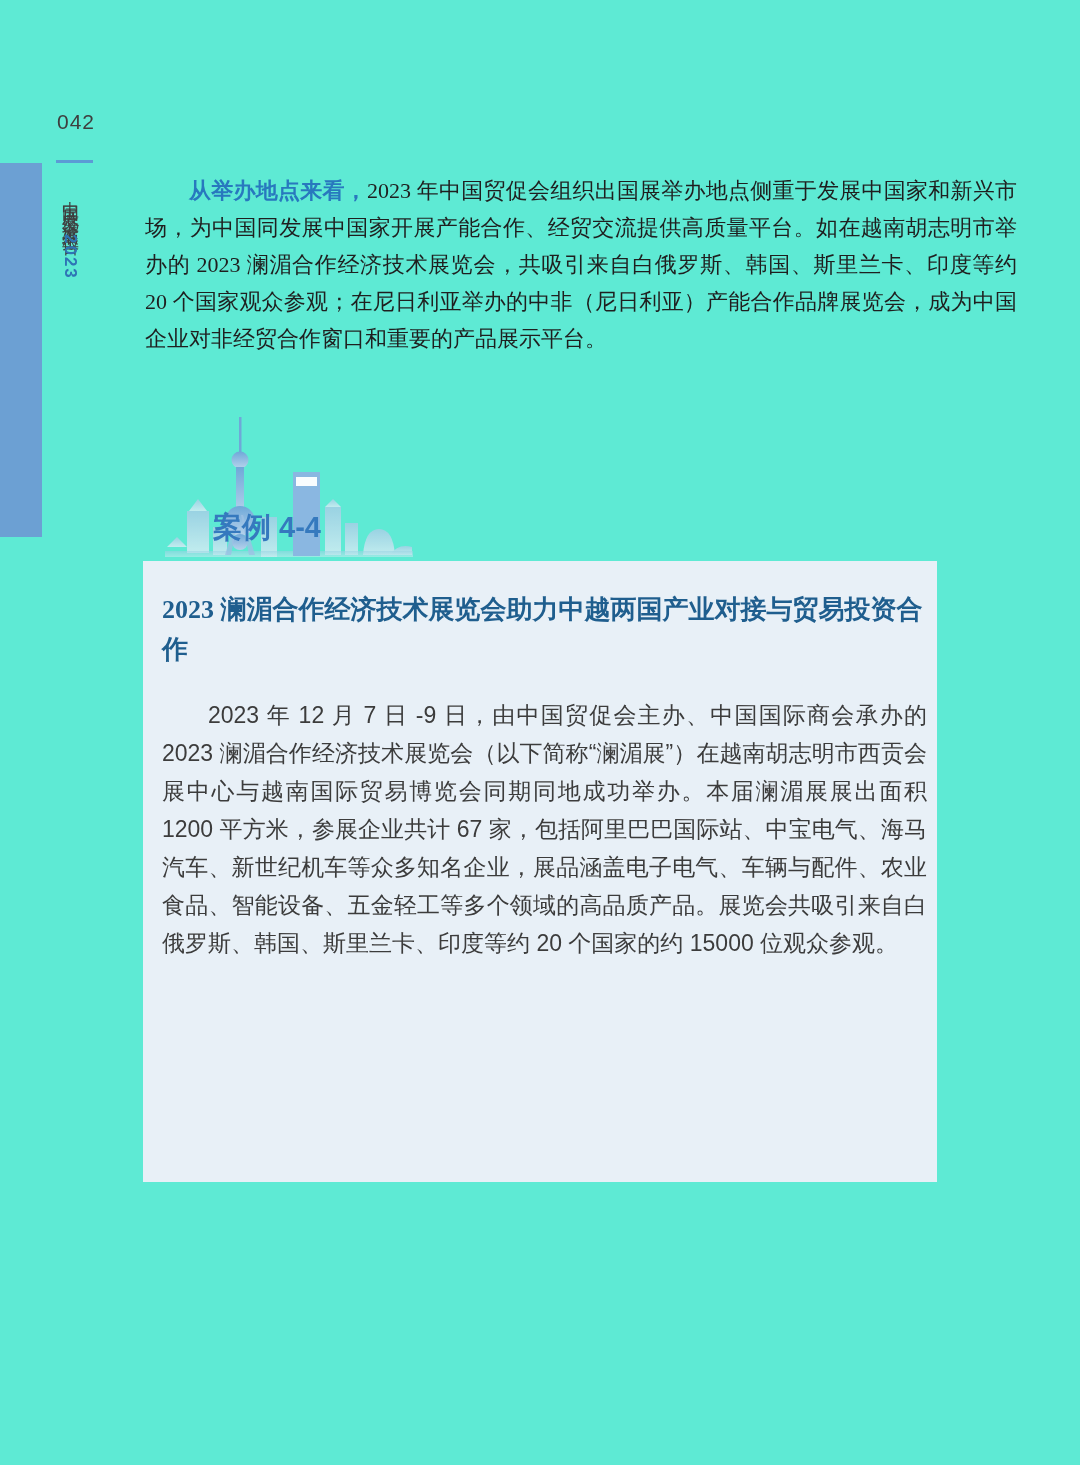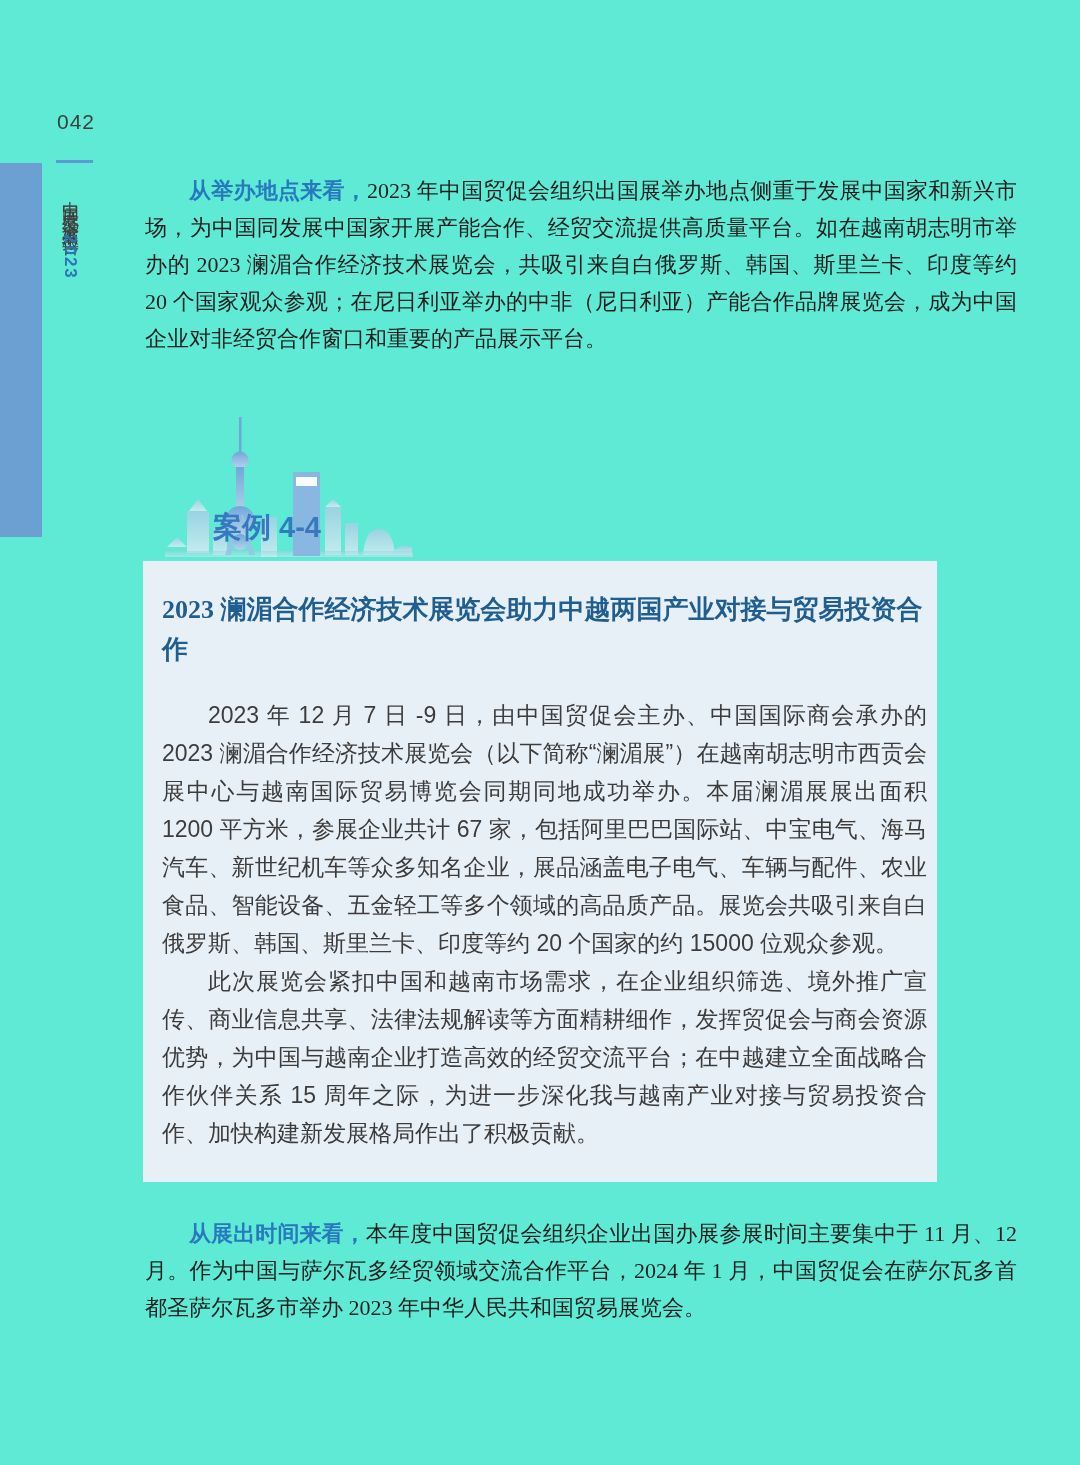--- a/index.html
+++ b/index.html
@@ -132,20 +132,16 @@
         <rect x="128" y="57" width="27" height="84" fill="#8ab7e1"></rect>
         <rect x="131" y="62" width="21" height="9" fill="#ffffff" opacity="0.95"></rect>
       </g>
     </svg>
     <div class="case-label">案例 4-4</div>
   </div>
 
   <div class="case-box">
     <h2>2023 澜湄合作经济技术展览会助力中越两国产业对接与贸易投资合作</h2>
     <p>2023 年 12 月 7 日 -9 日，由中国贸促会主办、中国国际商会承办的 2023 澜湄合作经济技术展览会（以下简称“澜湄展”）在越南胡志明市西贡会展中心与越南国际贸易博览会同期同地成功举办。本届澜湄展展出面积 1200 平方米，参展企业共计 67 家，包括阿里巴巴国际站、中宝电气、海马汽车、新世纪机车等众多知名企业，展品涵盖电子电气、车辆与配件、农业食品、智能设备、五金轻工等多个领域的高品质产品。展览会共吸引来自白俄罗斯、韩国、斯里兰卡、印度等约 20 个国家的约 15000 位观众参观。</p>
-    <p>此次展览会紧扣中国和越南市场需求，在企业组织筛选、境外推广宣传、商业信息共享、法律法规解读等方面精耕细作，发挥贸促会与商会资源优势，为中国与越南企业打造高效的经贸交流平台；在中越建立全面战略合作伙伴关系 15 周年之际，为进一步深化我与越南产业对接与贸易投资合作、加快构建新发展格局作出了积极贡献。</p>
   </div>
 
-  <p class="body-para" id="closing-para">
-    <span class="lead">从展出时间来看，</span><span>本年度中国贸促会组织企业出国办展参展时间主要集中于 11 月、12 月。作为中国与萨尔瓦多经贸领域交流合作平台，2024 年 1 月，中国贸促会在萨尔瓦多首都圣萨尔瓦多市举办 2023 年中华人民共和国贸易展览会。</span>
-  </p>
 
 </div>
 
 </body></html>

